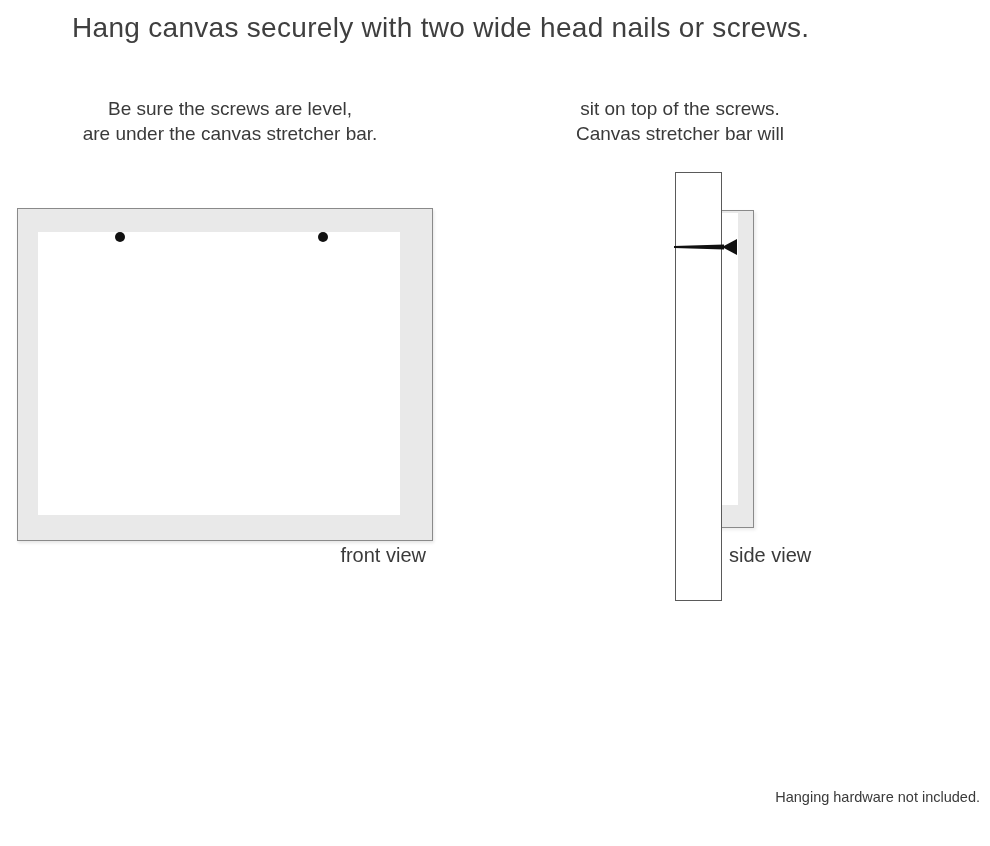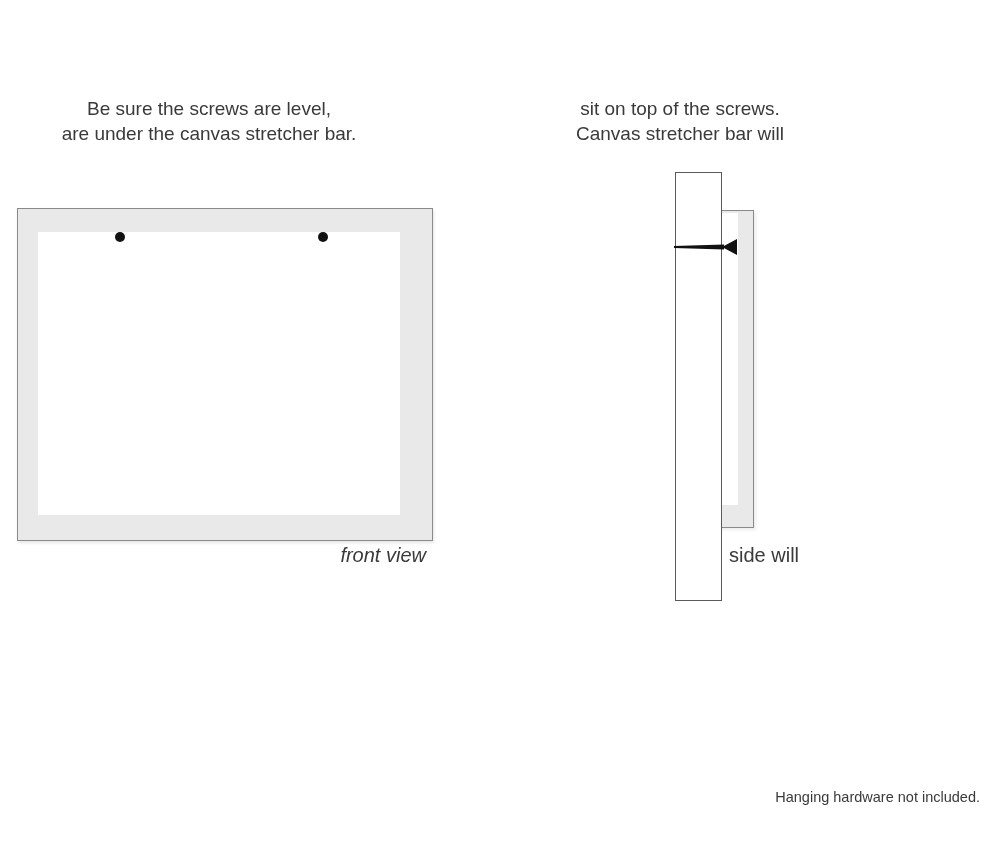--- a/index.html
+++ b/index.html
@@ -19,42 +19,42 @@
   }
   .page-title{
     position:absolute;left:72px;top:12px;
     font-size:28px;font-weight:400;letter-spacing:.3px;color:#3f3f3f;
     white-space:nowrap;
   }
   .instr{
     position:absolute;top:96px;text-align:center;
     font-size:19px;line-height:25px;color:var(--text);
   }
-  .instr-front{left:14px;width:390px;}
+  .instr-front{left:35px;width:390px;}
   .instr-side{left:560px;width:240px;}
   
   .front-view{
     position:absolute;left:17px;top:208px;width:416px;height:333px;
     background:var(--canvas-fill);border:1px solid var(--canvas-border);
     box-shadow:1px 2px 3px rgba(0,0,0,.10);
   }
   .front-inner{
     position:absolute;left:20px;top:23px;width:362px;height:283px;
     background:#ffffff;
   }
   .screw-dot{
     position:absolute;width:10px;height:10px;border-radius:50%;
     background:var(--nail);top:23px;
   }
   .screw-left{left:97px;}
   .screw-right{left:300px;}
   .view-label{
     position:absolute;font-size:20px;color:var(--text);white-space:nowrap;
   }
-  .front-label{left:133px;top:544px;width:293px;text-align:right;font-style:italic;}
+  .front-label{left:133px;top:544px;width:293px;text-align:right;}
   .side-label{left:729px;top:544px;}
   
   .side-canvas{
     position:absolute;left:716px;top:210px;width:38px;height:318px;
     background:var(--canvas-fill);border:1px solid var(--canvas-border);
     box-shadow:2px 2px 3px rgba(0,0,0,.08);
     z-index:1;
   }
   .stretcher-strip{
     position:absolute;left:5px;top:2px;width:16px;height:292px;
@@ -73,20 +73,21 @@
   .footnote{
     position:absolute;left:737px;top:788px;width:243px;
     text-align:right;font-size:14.5px;line-height:18.5px;color:var(--text);
   }
 </style>
 </head>
 <body>
 
 <div class="page">
 
+  <h1 class="page-title">Hang canvas securely with two wide head nails or screws.</h1>
 
   <div class="instr instr-front">
     <div>Be sure the screws are level,</div>
     <div>are under the canvas stretcher bar.</div>
   </div>
 
   <div class="instr instr-side">
     <div>sit on top of the screws.</div>
     <div>Canvas stretcher bar will</div>
   </div>
@@ -99,19 +100,19 @@
   <div class="view-label front-label">front view</div>
 
   <div class="side-canvas">
     <div class="stretcher-strip"></div>
   </div>
   <div class="side-wall"></div>
   <svg class="nail" viewBox="0 0 72 26" xmlns="http://www.w3.org/2000/svg">
     <polygon points="4,12 54,10.5 54,15.5 4,14" fill="#111111"></polygon>
     <polygon points="52,13 67,5 67,21" fill="#111111"></polygon>
   </svg>
-  <div class="view-label side-label">side will</div>
+  <div class="view-label side-label">side view</div>
 
   <div class="footnote">
     <div>Hanging hardware not included.</div>
   </div>
 
 </div>
 
 </body></html>

